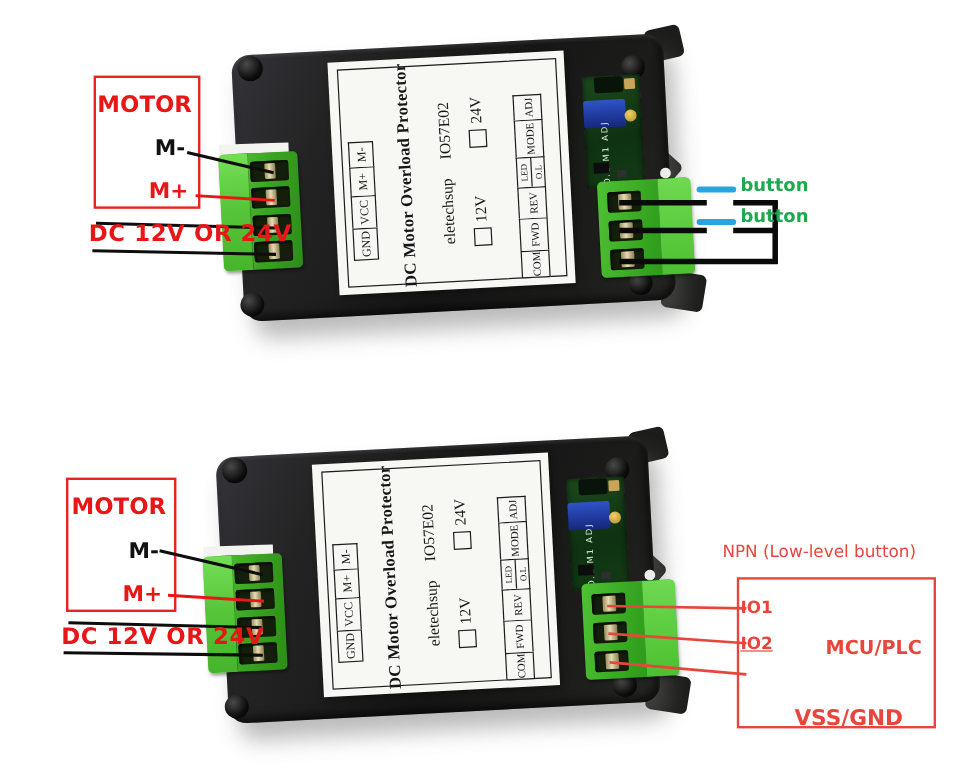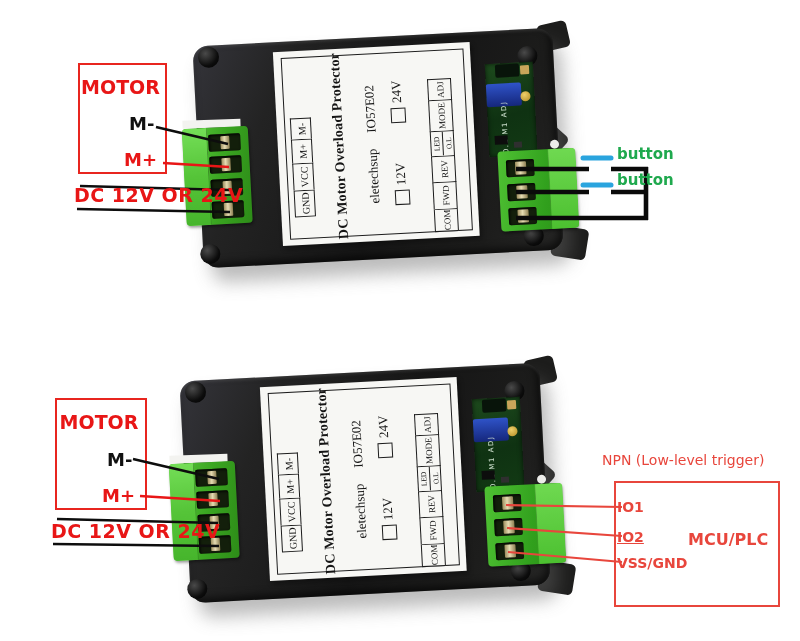--- a/index.html
+++ b/index.html
@@ -315,17 +315,17 @@
 <div class="ann black b" style="left:129px;top:113px;font-size:18px;">M-</div>
 <div class="ann red b" style="left:124px;top:149px;font-size:18px;">M+</div>
 <div class="ann red b" style="left:74px;top:184px;font-size:19px;letter-spacing:.5px;">DC 12V OR 24V</div>
 <div class="ann green b" style="left:617px;top:145px;font-size:15px;">button</div>
 <div class="ann green b" style="left:617px;top:171px;font-size:15px;">button</div>
 
 <div class="ann red b" style="left:55px;top:411px;width:88px;text-align:center;font-size:19px;">MOTOR</div>
 <div class="ann black b" style="left:107px;top:449px;font-size:18px;">M-</div>
 <div class="ann red b" style="left:102px;top:485px;font-size:18px;">M+</div>
 <div class="ann red b" style="left:51px;top:520px;font-size:19px;letter-spacing:.5px;">DC 12V OR 24V</div>
-<div class="ann softred" style="left:602px;top:452px;font-size:14px;">NPN (Low-level trigger)</div>
+<div class="ann softred" style="left:602px;top:452px;font-size:14px;">NPN (Low-level button)</div>
 <div class="ann softred b" style="left:617px;top:499px;font-size:14px;">IO1</div>
 <div class="ann softred b" style="left:617px;top:529px;font-size:14px;text-decoration:underline;">IO2</div>
-<div class="ann softred b" style="left:617px;top:555px;font-size:14px;">VSS/GND</div>
+<div class="ann softred b" style="left:617px;top:588px;font-size:18px;padding-left:45px;">VSS/GND</div>
 <div class="ann softred b" style="left:688px;top:530px;font-size:16px;">MCU/PLC</div>
 
 </body></html>

